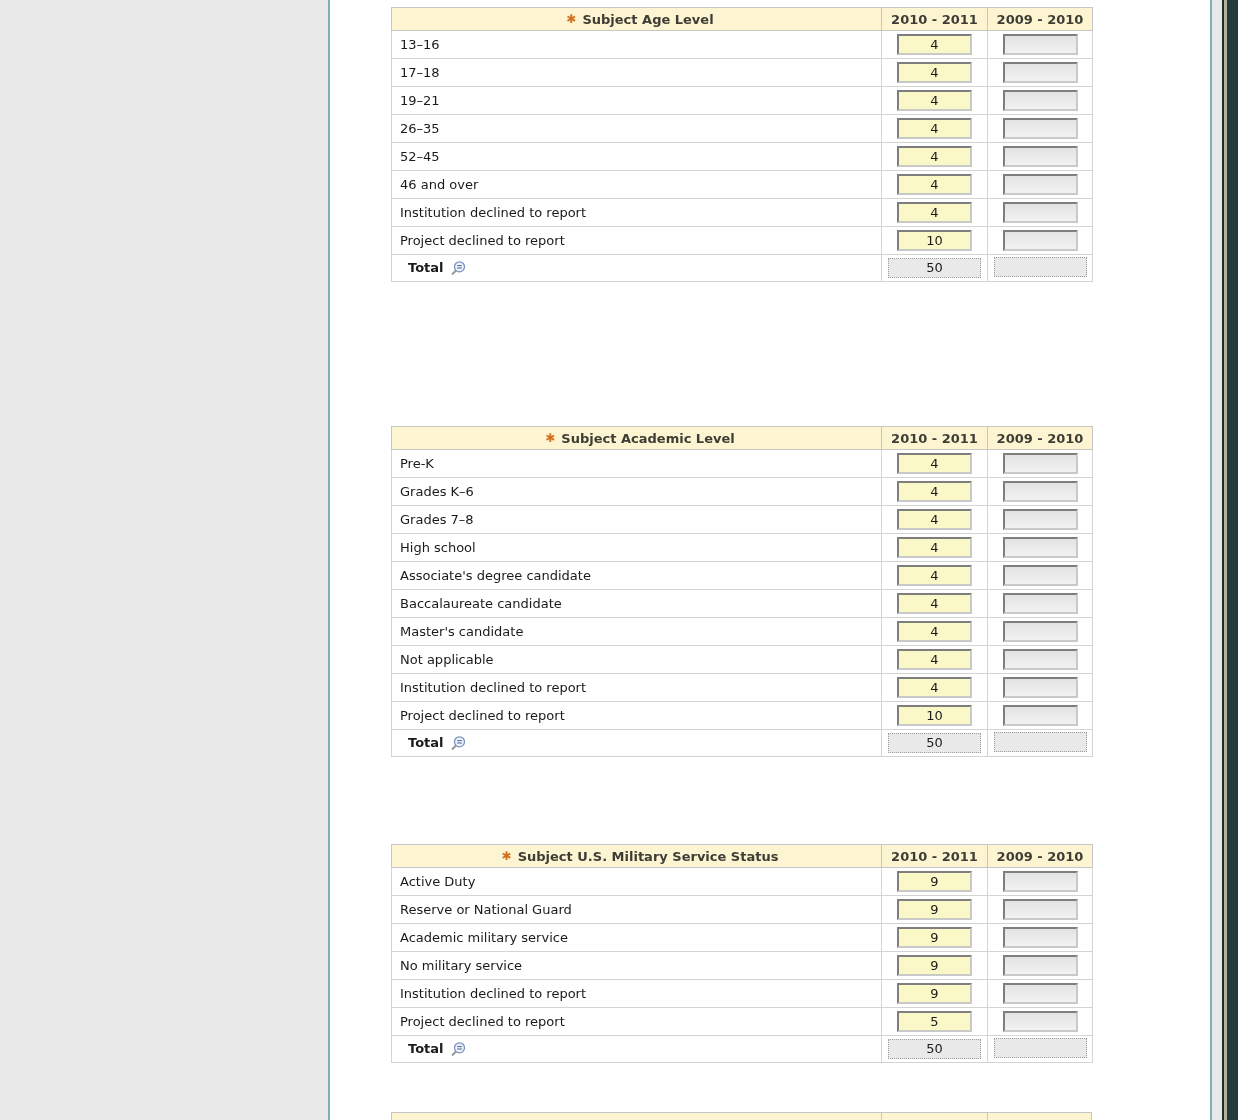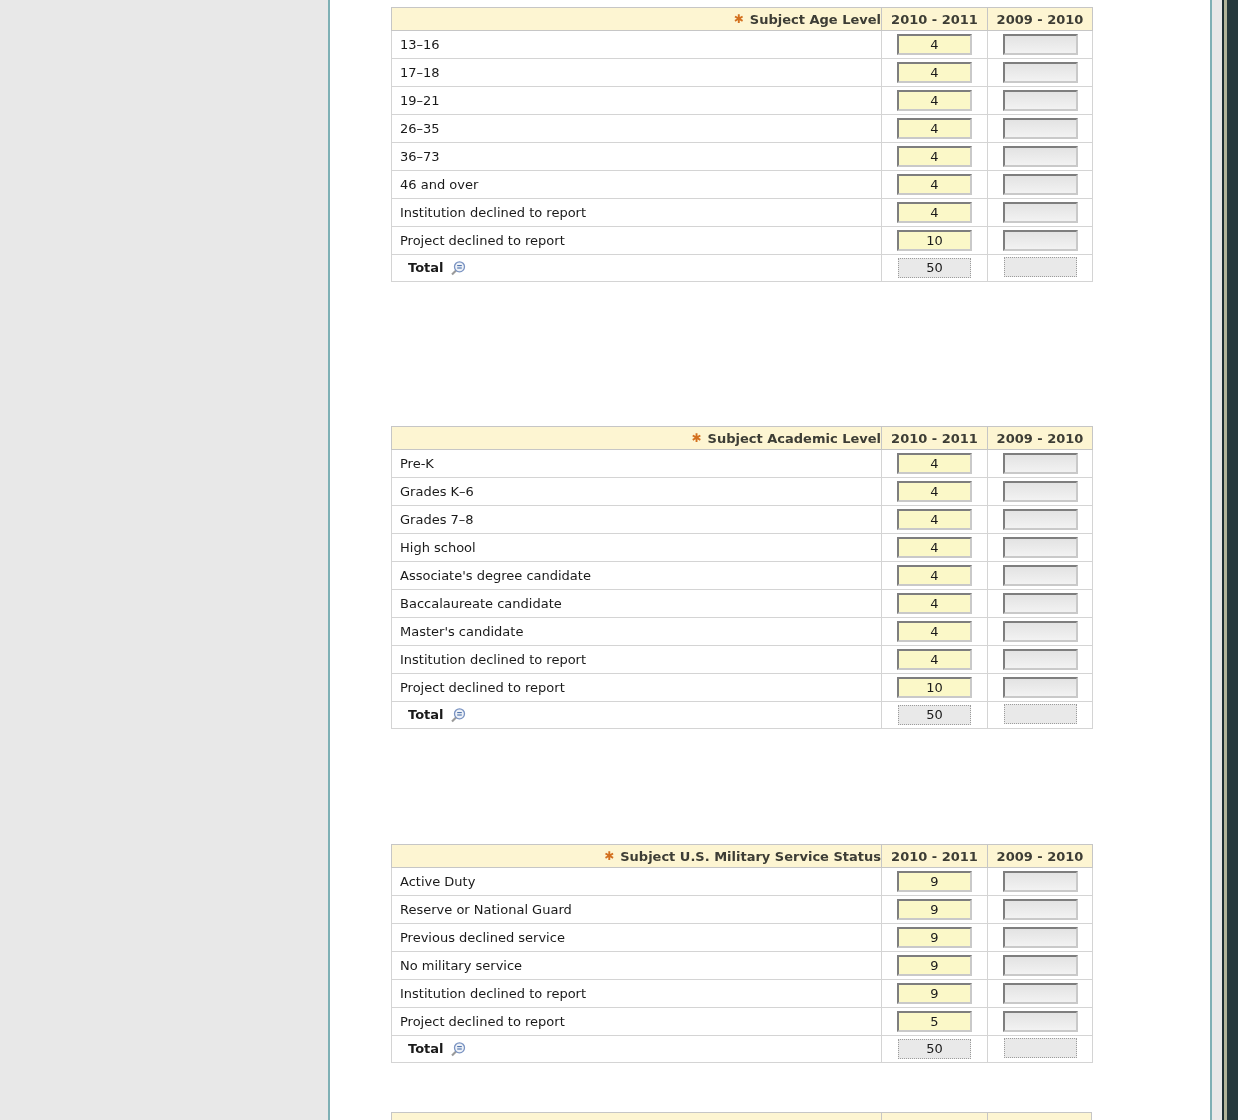--- a/index.html
+++ b/index.html
@@ -27,21 +27,21 @@
     font-family:"DejaVu Sans","Liberation Sans",sans-serif; font-size:13px;
     border:1px solid #c2c2c2;
   }
   .t1 { top:7px; } .t2 { top:426px; } .t3 { top:844px; }
   .col-label { width:490px; } .col-cur { width:106px; } .col-pri { width:105px; }
 
   .data-table thead th {
     background:#fdf5d2; height:23px; border:1px solid #c6c6c6;
     font-weight:bold; color:#3d3d35; vertical-align:middle;
   }
-  .th-label { text-align:right; padding-left:7px; }
+  .th-label { text-align:center; padding-left:7px; }
   .th-year  { text-align:center; }
   .req-star { color:#d3701f; font-size:12px; margin-right:6px; position:relative; top:-1px; }
 
   .data-table tbody td { border:1px solid #d4d4d4; height:28px; vertical-align:middle; }
   td.lbl { padding-left:8px; text-align:left; color:#1a1a1a; }
   td.cell-num { text-align:center; }
 
   input.num {
     width:75px; height:21px; text-align:center;
     font-family:"DejaVu Sans","Liberation Sans",sans-serif; font-size:13px; color:#1a1a1a;
@@ -49,21 +49,21 @@
     border-style:solid; border-width:2px;
     border-color:#7e7e7e #c9c9c9 #c9c9c9 #7e7e7e;
     outline:none;
   }
   input.num:disabled {
     background:linear-gradient(#e3e3e3,#f2f2f2);
   }
   tr.total-row td { height:27px; }
   .total-lbl { font-weight:bold; padding-left:8px; white-space:nowrap; }
   .total-box {
-    display:inline-block; width:73px; height:20px; line-height:18px;
+    display:inline-block; width:93px; height:20px; line-height:18px;
     background:#e9e9e9; border:1px dotted #9c9c9c; text-align:center; color:#1a1a1a;
   }
   .mag { vertical-align:middle; margin-left:5px; cursor:pointer; }
 
   .partial-header {
     position:absolute; left:391px; top:1112px; width:701px; height:30px;
     background:#fdf5d2; border:1px solid #c6c6c6;
   }
   .partial-header .vdiv { position:absolute; top:0; width:1px; height:100%; background:#c6c6c6; }
   .vdiv.d1 { left:489px; } .vdiv.d2 { left:595px; }
@@ -118,21 +118,21 @@
         <tr>
     <td class="lbl row-label">26–35</td>
     <td class="cell-num">
       <input type="text" class="num in-current" value="4" style="">
     </td>
     <td class="cell-num">
       <input type="text" class="num in-prior" disabled="" style="">
     </td>
   </tr>
         <tr>
-    <td class="lbl row-label">36–73</td>
+    <td class="lbl row-label">52–45</td>
     <td class="cell-num">
       <input type="text" class="num in-current" value="4" style="">
     </td>
     <td class="cell-num">
       <input type="text" class="num in-prior" disabled="" style="">
     </td>
   </tr>
         <tr>
     <td class="lbl row-label">46 and over</td>
     <td class="cell-num">
@@ -250,20 +250,29 @@
         <tr>
     <td class="lbl row-label">Master's candidate</td>
     <td class="cell-num">
       <input type="text" class="num in-current" value="4" style="">
     </td>
     <td class="cell-num">
       <input type="text" class="num in-prior" disabled="" style="">
     </td>
   </tr>
         <tr>
+    <td class="lbl row-label">Not applicable</td>
+    <td class="cell-num">
+      <input type="text" class="num in-current" value="4" style="">
+    </td>
+    <td class="cell-num">
+      <input type="text" class="num in-prior" disabled="" style="">
+    </td>
+  </tr>
+        <tr>
     <td class="lbl row-label">Institution declined to report</td>
     <td class="cell-num">
       <input type="text" class="num in-current" value="4" style="">
     </td>
     <td class="cell-num">
       <input type="text" class="num in-prior" disabled="" style="">
     </td>
   </tr>
         <tr>
     <td class="lbl row-label">Project declined to report</td>
@@ -319,21 +328,21 @@
         <tr>
     <td class="lbl row-label">Reserve or National Guard</td>
     <td class="cell-num">
       <input type="text" class="num in-current" value="9" style="">
     </td>
     <td class="cell-num">
       <input type="text" class="num in-prior" disabled="" style="">
     </td>
   </tr>
         <tr>
-    <td class="lbl row-label">Previous declined service</td>
+    <td class="lbl row-label">Academic military service</td>
     <td class="cell-num">
       <input type="text" class="num in-current" value="9" style="">
     </td>
     <td class="cell-num">
       <input type="text" class="num in-prior" disabled="" style="">
     </td>
   </tr>
         <tr>
     <td class="lbl row-label">No military service</td>
     <td class="cell-num">

